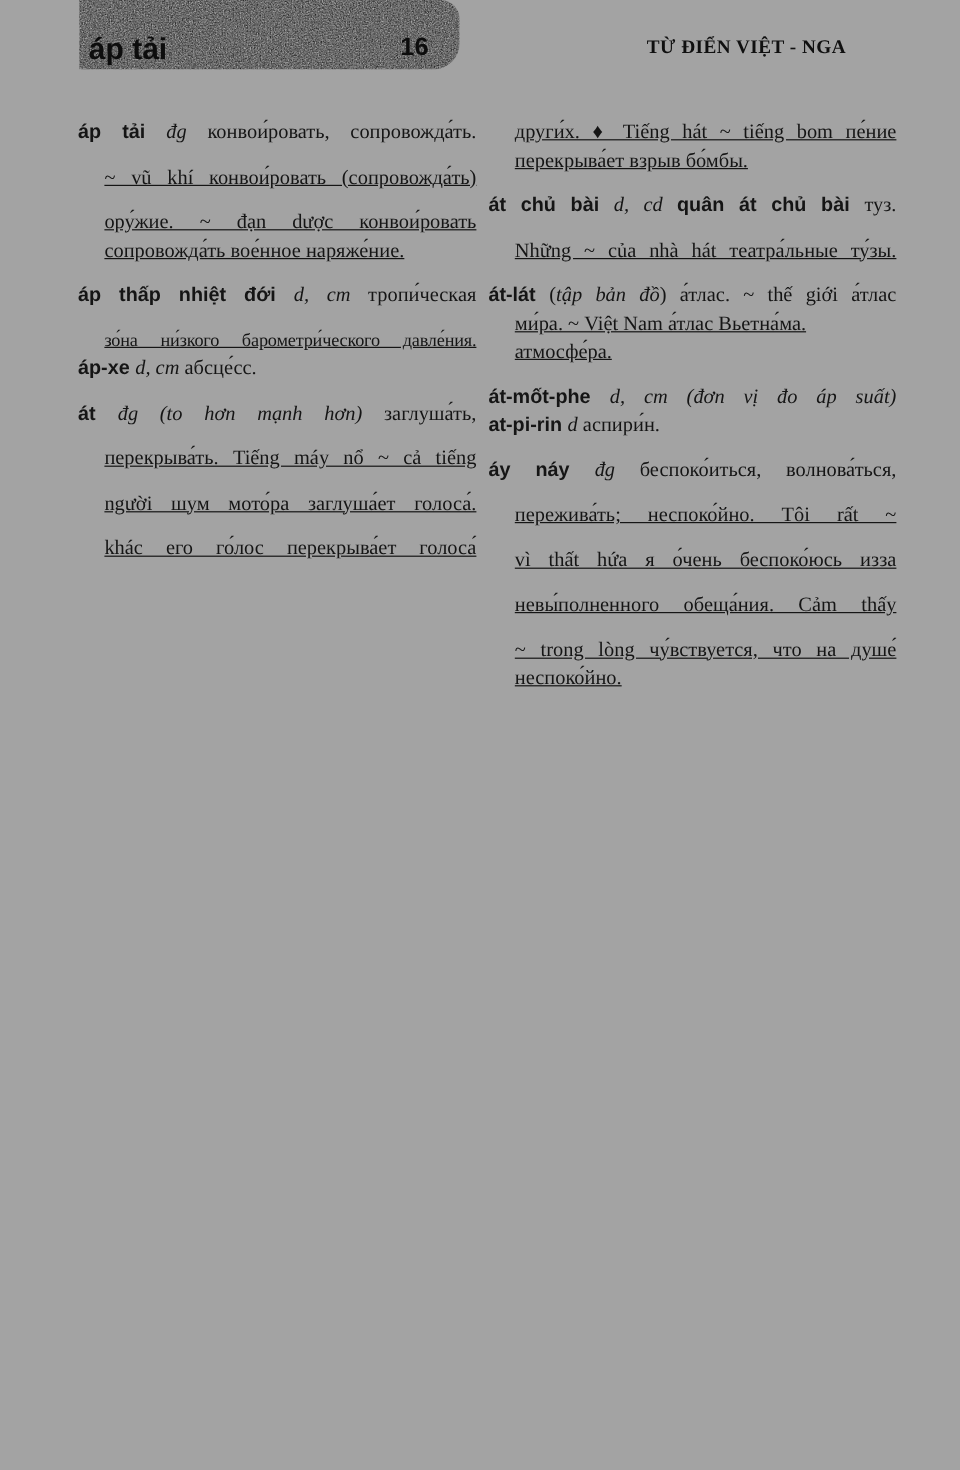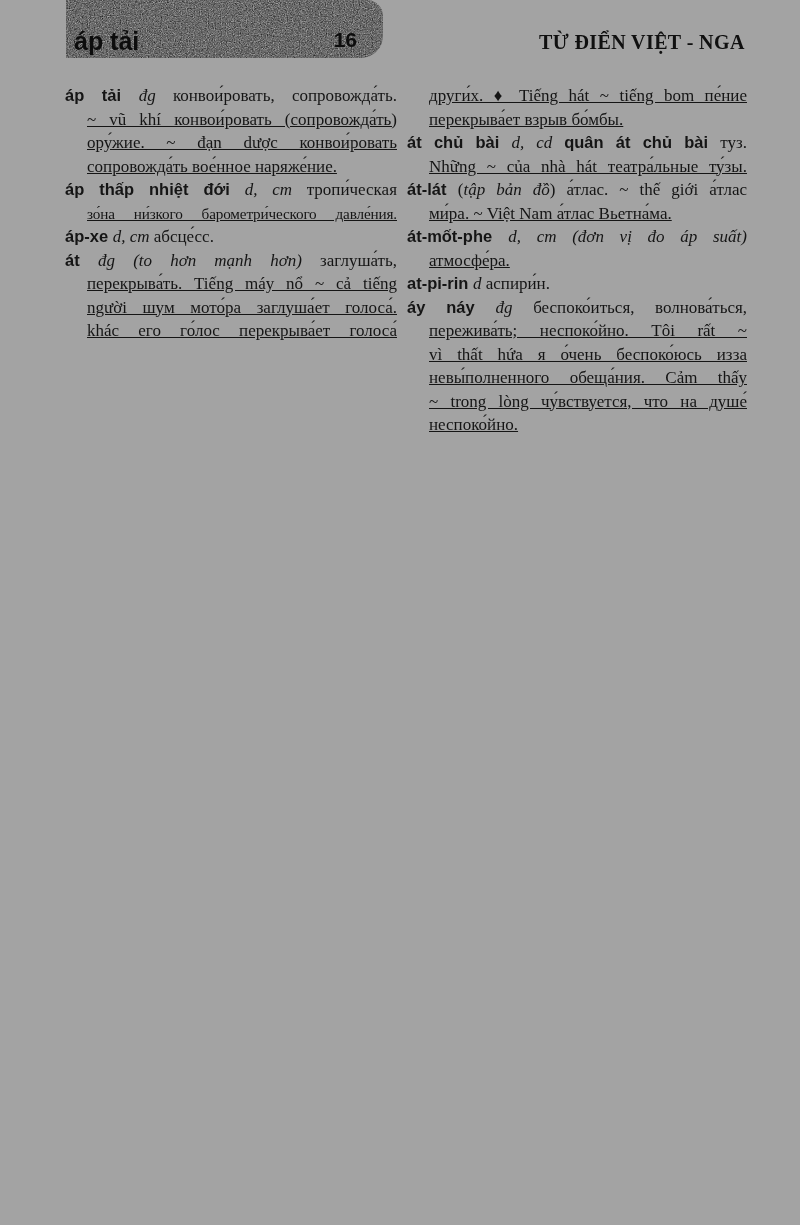--- a/index.html
+++ b/index.html
@@ -27,40 +27,40 @@
     font-weight: 700; font-size: 25px; line-height: 1; color: #0d0d0d;
   }
   .banner-num {
     position: absolute; right: 26px; bottom: 8px; z-index: 2;
     font-family: "Liberation Sans", sans-serif;
     font-weight: 700; font-size: 21px; line-height: 1; color: #0d0d0d; text-align: center;
   }
   .title {
     position: absolute; left: 539px; top: 31px;
     font-family: "Liberation Serif", serif;
-    font-weight: 700; font-size: 20px; letter-spacing: 0.4px;
+    font-weight: 700; font-size: 16px; letter-spacing: 0.4px;
     color: #101010; white-space: nowrap;
   }
   
   .columns {
     position: absolute; left: 65px; top: 84px;
     width: 682px;
     display: flex; gap: 10px;
   }
   .col { flex: 0 0 auto; }
   .col-left  { width: 332px; }
   .col-right { width: 340px; }
   .entry { margin: 0; }
   .line {
     height: 23.5px; line-height: 23.5px;
     font-size: 17px;
     white-space: normal;
   }
   .line.cont { padding-left: 22px; text-decoration: underline; }
-  .line.just { text-align: justify; text-align-last: justify; }
+  .line.just { text-align: justify; text-align-last: justify; margin-top: 14px; }
   .line.fit  { font-size: 15.2px; letter-spacing: -0.15px; }
   .seg-b {
     font-family: "Liberation Sans", sans-serif;
     font-weight: 700; font-size: 0.97em;
   }
   .seg-i { font-style: italic; }
   .seg-r { }
 </style>
 </head>
 <body>
@@ -113,22 +113,22 @@
         </div>
         <div class="entry">
           <div class="line just"><span class="seg-b">át chủ bài </span><span class="seg-i">d, cd </span><span class="seg-b">quân át chủ bài </span><span class="seg-r">туз.</span></div>
           <div class="line just cont"><span class="seg-r">Những ~ của nhà hát театра́льные ту́зы.</span></div>
         </div>
         <div class="entry">
           <div class="line just"><span class="seg-b">át-lát </span><span class="seg-r">(</span><span class="seg-i">tập bản đồ</span><span class="seg-r">) а́тлас. ~ thế giới а́тлас</span></div>
           <div class="line cont"><span class="seg-r">ми́ра. ~ Việt Nam а́тлас Вьетна́ма.</span></div>
         </div>
         <div class="entry">
+          <div class="line cont"><span class="seg-r">атмосфе́ра.</span></div>
           <div class="line just"><span class="seg-b">át-mốt-phe </span><span class="seg-i">d, cm (đơn vị đo áp suất)</span></div>
-          <div class="line cont"><span class="seg-r">атмосфе́ра.</span></div>
         </div>
         <div class="entry">
           <div class="line"><span class="seg-b">at-pi-rin </span><span class="seg-i">d </span><span class="seg-r">аспири́н.</span></div>
         </div>
         <div class="entry">
           <div class="line just"><span class="seg-b">áy náy </span><span class="seg-i">đg </span><span class="seg-r">беспоко́иться, волнова́ться,</span></div>
           <div class="line just cont"><span class="seg-r">пережива́ть; неспоко́йно. Tôi rất ~</span></div>
           <div class="line just cont"><span class="seg-r">vì thất hứa я о́чень беспоко́юсь изза</span></div>
           <div class="line just cont"><span class="seg-r">невы́полненного обеща́ния. Cảm thấy</span></div>
           <div class="line just cont"><span class="seg-r">~ trong lòng чу́вствуется, что на душе́</span></div>

